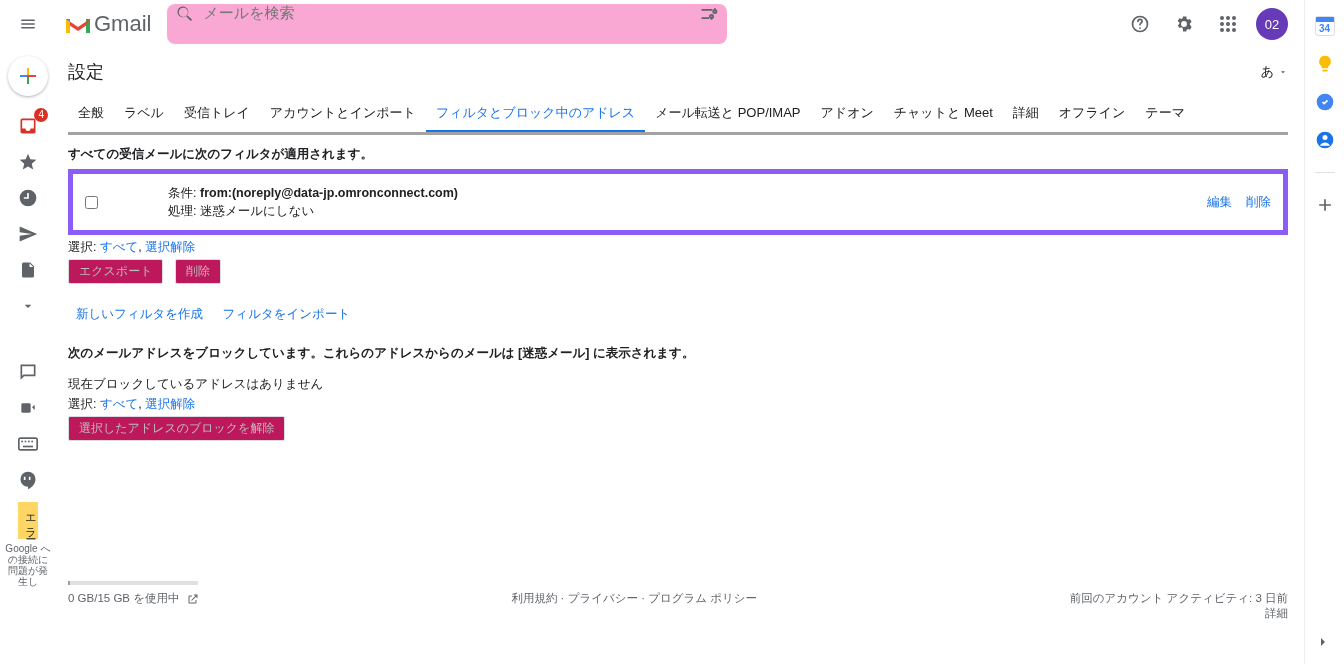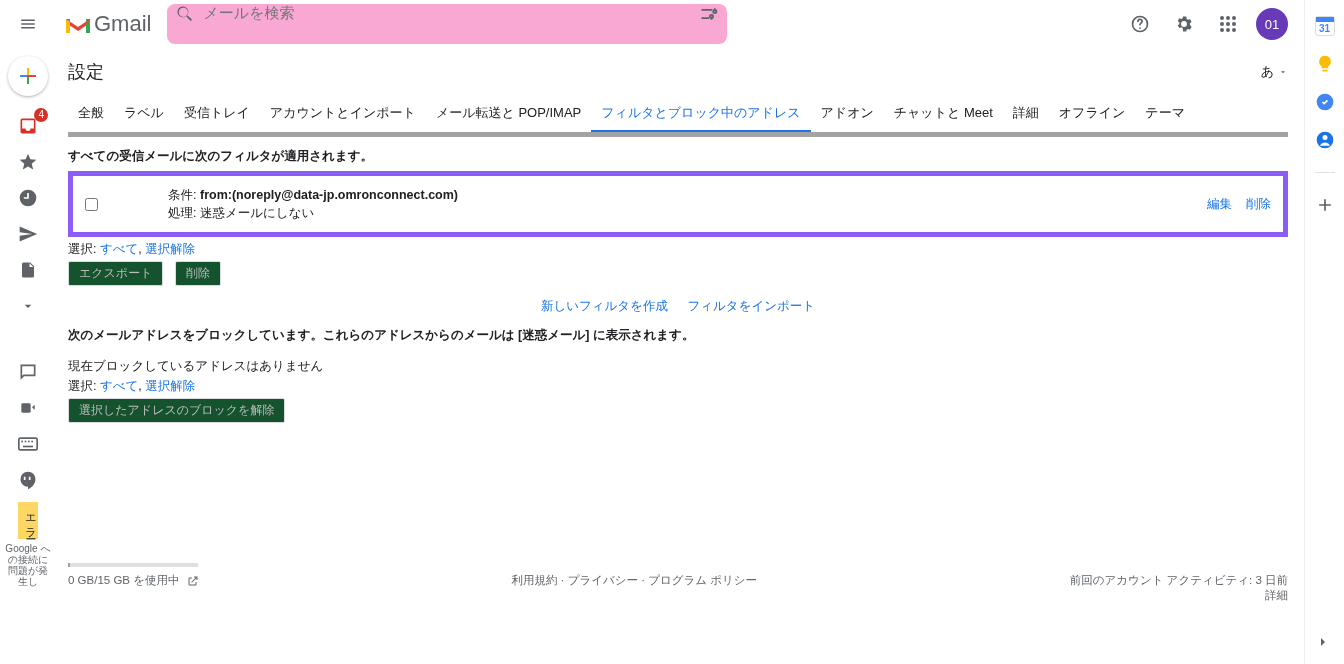--- a/index.html
+++ b/index.html
@@ -19,34 +19,34 @@
   .sidebar{width:56px;display:flex;flex-direction:column;align-items:center;padding-top:8px;position:relative}
   .compose{width:40px;height:40px;border-radius:50%;box-shadow:0 1px 3px rgba(0,0,0,.3);display:flex;align-items:center;justify-content:center;background:#fff;margin-bottom:12px;cursor:pointer}
   .sb-icn{width:32px;height:32px;display:flex;align-items:center;justify-content:center;color:#5f6368;margin:2px 0;position:relative;cursor:pointer}
   .badge{position:absolute;top:-2px;right:-4px;background:#d93025;color:#fff;font-size:10px;border-radius:8px;padding:0 4px;line-height:14px}
   .sb-err{width:20px;background:#fdd663;writing-mode:vertical-rl;text-orientation:upright;font-size:11px;padding:6px 0;color:#202124;margin-top:4px}
   .sb-goog{font-size:10px;color:#5f6368;text-align:center;line-height:11px;margin-top:4px;padding:0 4px;word-break:break-all}
   .main{flex:1;display:flex;flex-direction:column;min-width:0;padding-left:12px;padding-right:16px;overflow:hidden;position:relative}
   .title-row{display:flex;align-items:center;height:48px}
   .title{font-size:18px;color:#202124}
   .lang{margin-left:auto;font-size:13px;color:#202124;display:flex;align-items:center;gap:4px;cursor:pointer}
-  .tabs{display:flex;gap:0;border-bottom:5px solid #a3a3a3;font-size:13px}
+  .tabs{display:flex;gap:0;border-bottom:3px solid #a3a3a3;font-size:13px}
   .tab{padding:8px 10px;color:#1a73e8;cursor:pointer;white-space:nowrap}
   .tab.inactive{color:#202124}
   .tab.active{color:#1a73e8;border-bottom:2px solid #1a73e8;font-weight:500}
   .content{padding:8px 0;font-size:12.5px;color:#202124}
   .bold{font-weight:700}
   .filter-box{border:5px solid #8b5cf6;margin:6px 0 4px 0;padding:10px 12px;display:flex;align-items:center}
   .filter-box input[type=checkbox]{margin-right:70px}
   .filter-txt{flex:1;line-height:18px}
   .filter-actions{display:flex;gap:14px}
   .lnk{color:#1a73e8;cursor:pointer}
-  .btn{border:1px solid #dadce0;background:#14532d;color:#bdbdbd;padding:3px 10px;font-size:12px;border-radius:2px;cursor:default}
+  .btn{border:1px solid #dadce0;background:#be185d;color:#bdbdbd;padding:3px 10px;font-size:12px;border-radius:2px;cursor:default}
   .row{margin:3px 0}
-  .center-links{text-align:center;margin:12px 0}
+  .center-links{text-align:left;margin:22px 0}
   .center-links .lnk{margin:0 8px}
   .footer{margin-top:140px;font-size:11.5px;color:#5f6368}
   .storage-bar{width:130px;height:4px;background:#e0e0e0;margin-bottom:6px}
   .storage-bar>div{width:2px;height:100%;background:#9aa0a6}
   .foot-row{display:flex;align-items:flex-start}
   .foot-mid{flex:1;text-align:center}
   .foot-right{text-align:right}
   .toast{position:absolute;left:18px;bottom:14px;background:#202124;color:#fff;padding:14px 16px;border-radius:4px;display:flex;align-items:center;gap:20px;font-size:13px}
   .toast .close{cursor:pointer;color:#9aa0a6}
   .rpanel{width:40px;border-left:1px solid #eee;display:flex;flex-direction:column;align-items:center;padding-top:16px;gap:18px}
@@ -114,21 +114,21 @@
               <circle cx="9" cy="3" r="2"></circle>
               <circle cx="15" cy="3" r="2"></circle>
               <circle cx="3" cy="9" r="2"></circle>
               <circle cx="9" cy="9" r="2"></circle>
               <circle cx="15" cy="9" r="2"></circle>
               <circle cx="3" cy="15" r="2"></circle>
               <circle cx="9" cy="15" r="2"></circle>
               <circle cx="15" cy="15" r="2"></circle>
             </svg>
           </div>
-        <div class="avatar">01</div>
+        <div class="avatar">02</div>
       </div>
     </div>
 
     <div class="body">
       <div class="sidebar">
         <div class="compose">
           <svg width="24" height="24" viewBox="0 0 24 24">
               <path fill="#EA4335" d="M11 4h2v7h7v2h-7v7h-2v-7H4v-2h7z"></path>
               <path fill="#FBBC05" d="M11 4h2v7h-2z"></path>
               <path fill="#34A853" d="M13 13h7v-2h-7z" opacity="0"></path>
@@ -208,22 +208,22 @@
                 <path d="M7 10l5 5 5-5z"></path>
               </svg>
           </div>
         </div>
 
         <div class="tabs" id="tabs">
             <div class="tab inactive">全般</div>
             <div class="tab inactive">ラベル</div>
             <div class="tab inactive">受信トレイ</div>
             <div class="tab inactive">アカウントとインポート</div>
+            <div class="tab active">フィルタとブロック中のアドレス</div>
             <div class="tab inactive">メール転送と POP/IMAP</div>
-            <div class="tab active">フィルタとブロック中のアドレス</div>
             <div class="tab inactive">アドオン</div>
             <div class="tab inactive">チャットと Meet</div>
             <div class="tab inactive">詳細</div>
             <div class="tab inactive">オフライン</div>
             <div class="tab inactive">テーマ</div>
           </div>
 
         <div class="content">
           <div class="bold row">すべての受信メールに次のフィルタが適用されます。</div>
 
@@ -295,21 +295,21 @@
           </div>
         </div>
 
       </div>
     </div>
   </div>
 
   <div class="rpanel">
     <div class="rp-icn" style="background:#fff;border:1px solid #dadce0;position:relative">
         <div style="position:absolute;inset:0 0 70% 0;background:#4285F4"></div>
-        <div style="position:absolute;top:6px;left:0;right:0;text-align:center;font-size:10px;color:#4285F4;font-weight:bold">31</div>
+        <div style="position:absolute;top:6px;left:0;right:0;text-align:center;font-size:10px;color:#4285F4;font-weight:bold">34</div>
       </div>
     <div class="rp-icn">
         <svg width="20" height="20" viewBox="0 0 24 24" fill="#fbbc05">
           <path d="M9 21h6v-2H9zm3-19a7 7 0 00-4 12.74V17h8v-2.26A7 7 0 0012 2z"></path>
         </svg>
       </div>
     <div class="rp-icn">
         <svg width="20" height="20" viewBox="0 0 24 24">
           <circle cx="12" cy="12" r="10" fill="#4285F4"></circle>
           <path d="M9 12l2 2 4-4" stroke="#fff" stroke-width="2" fill="none"></path>

